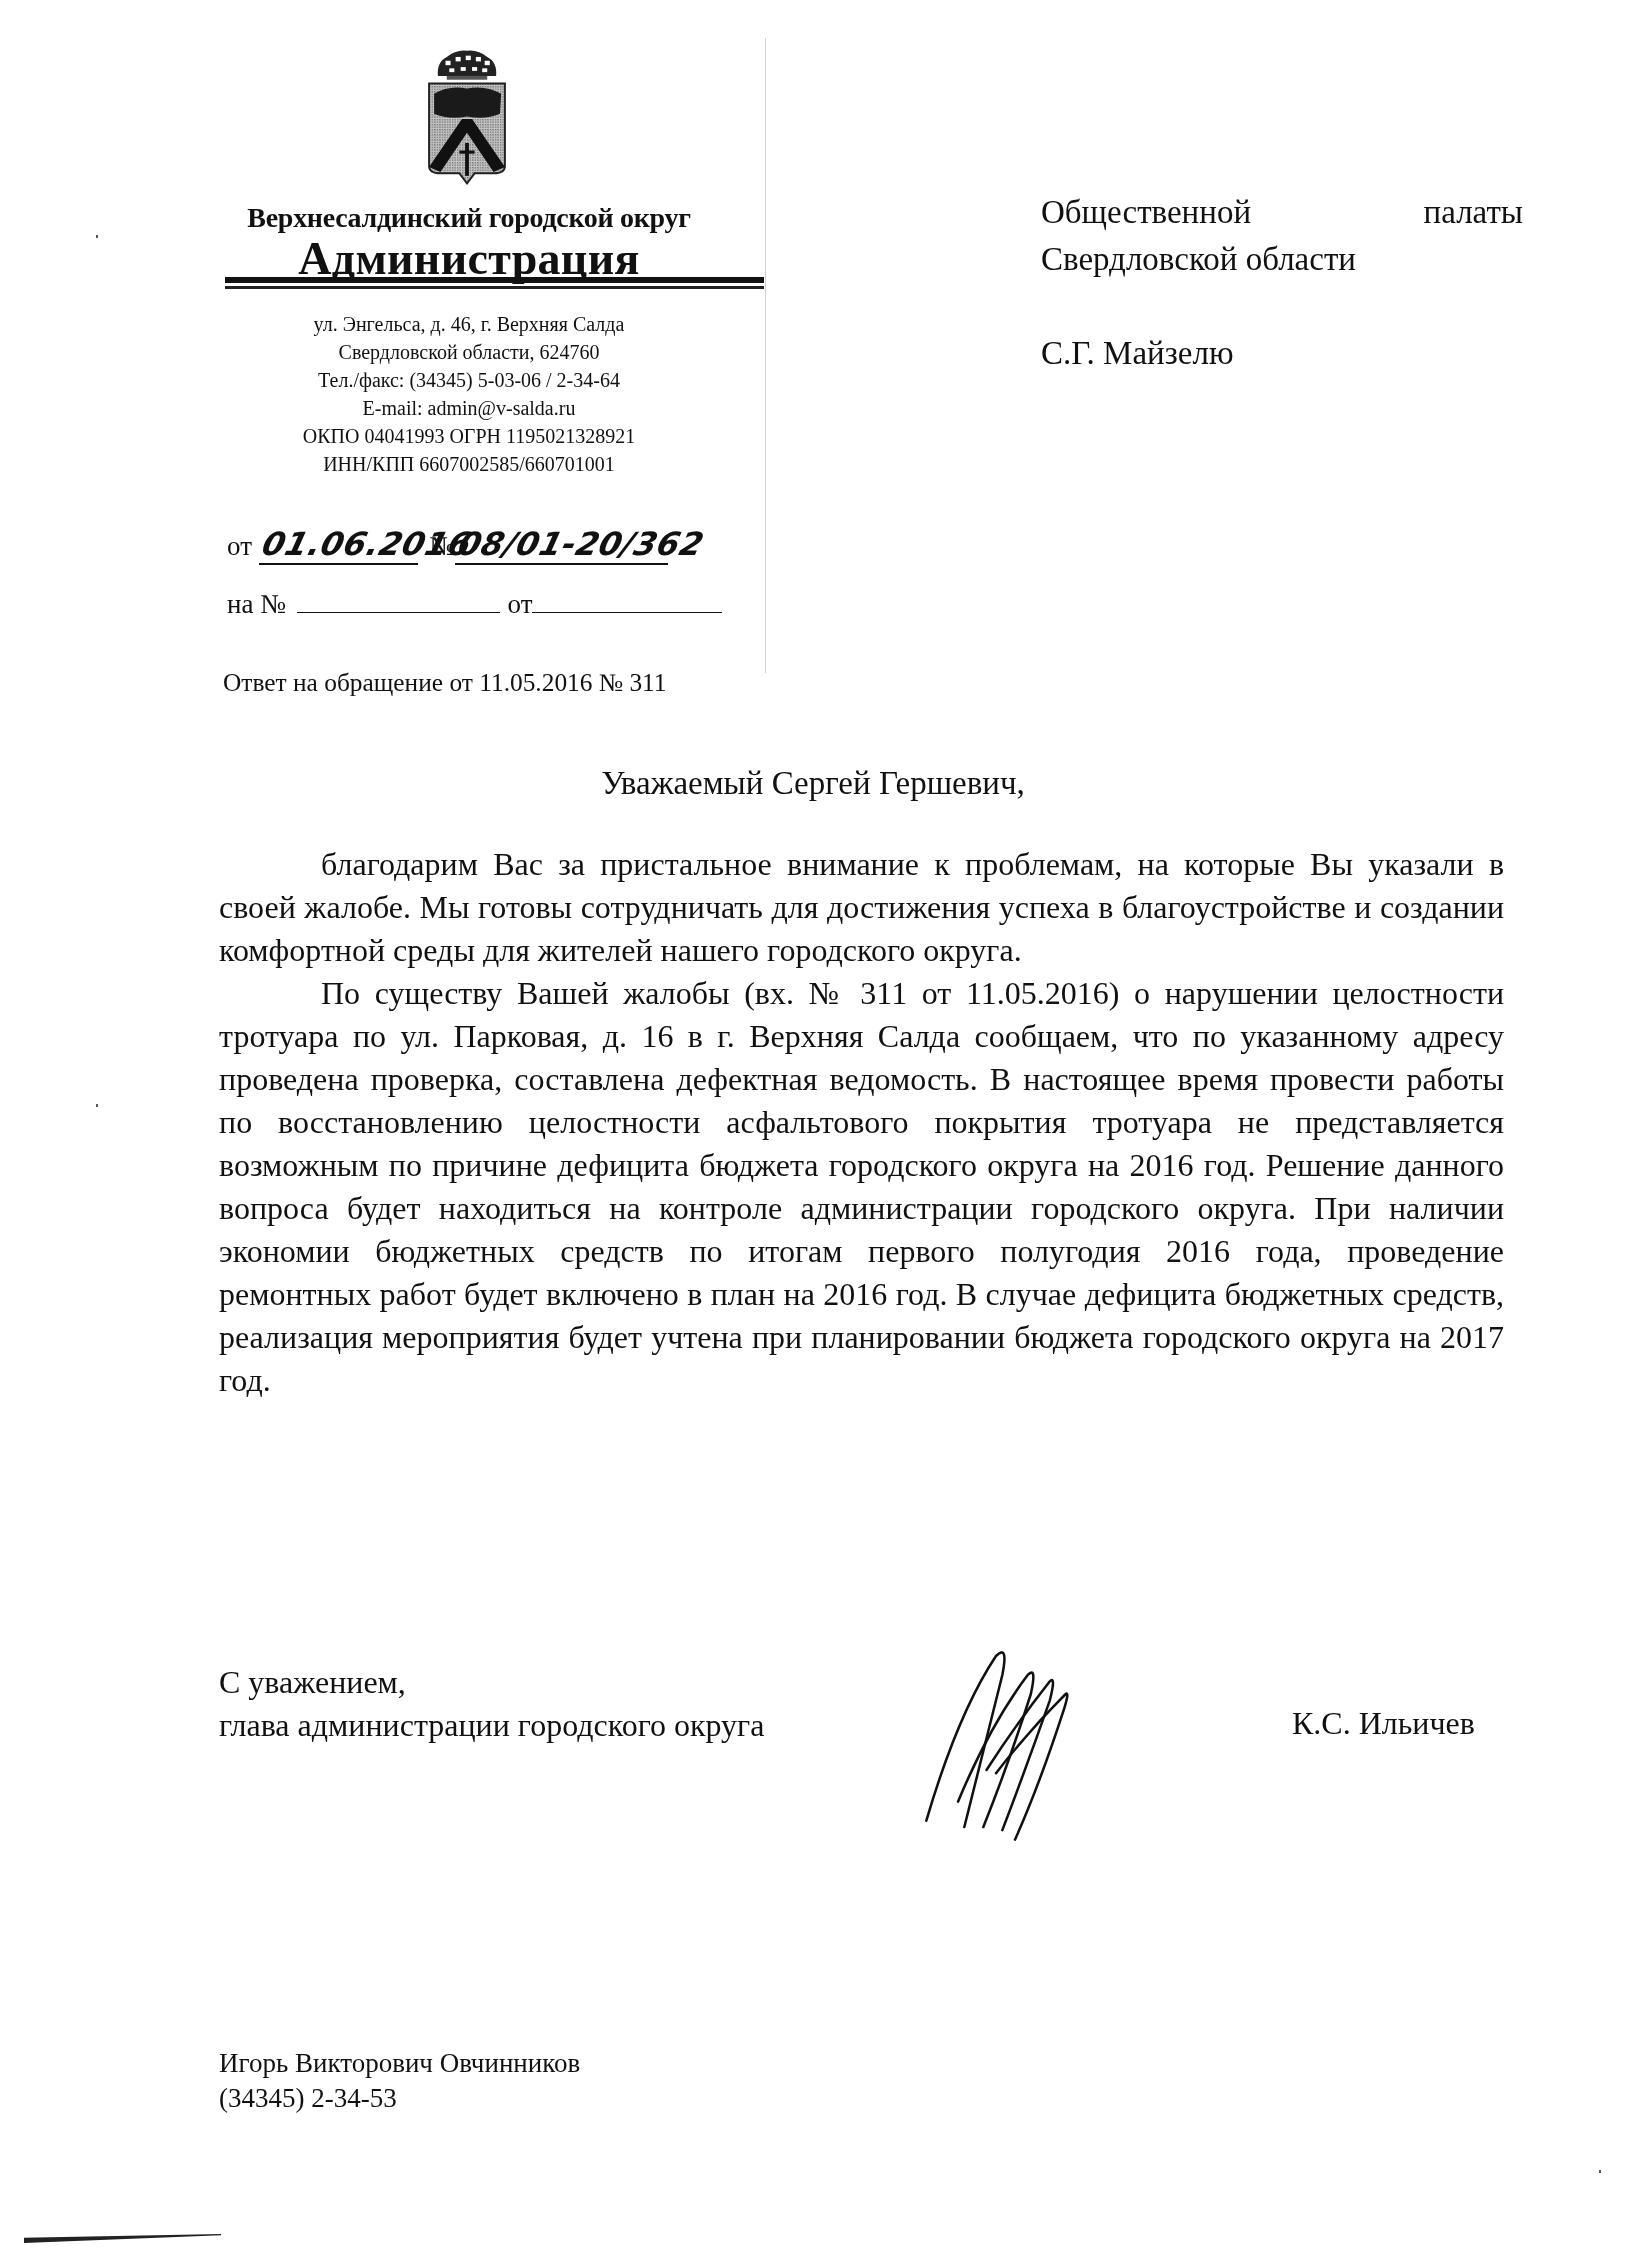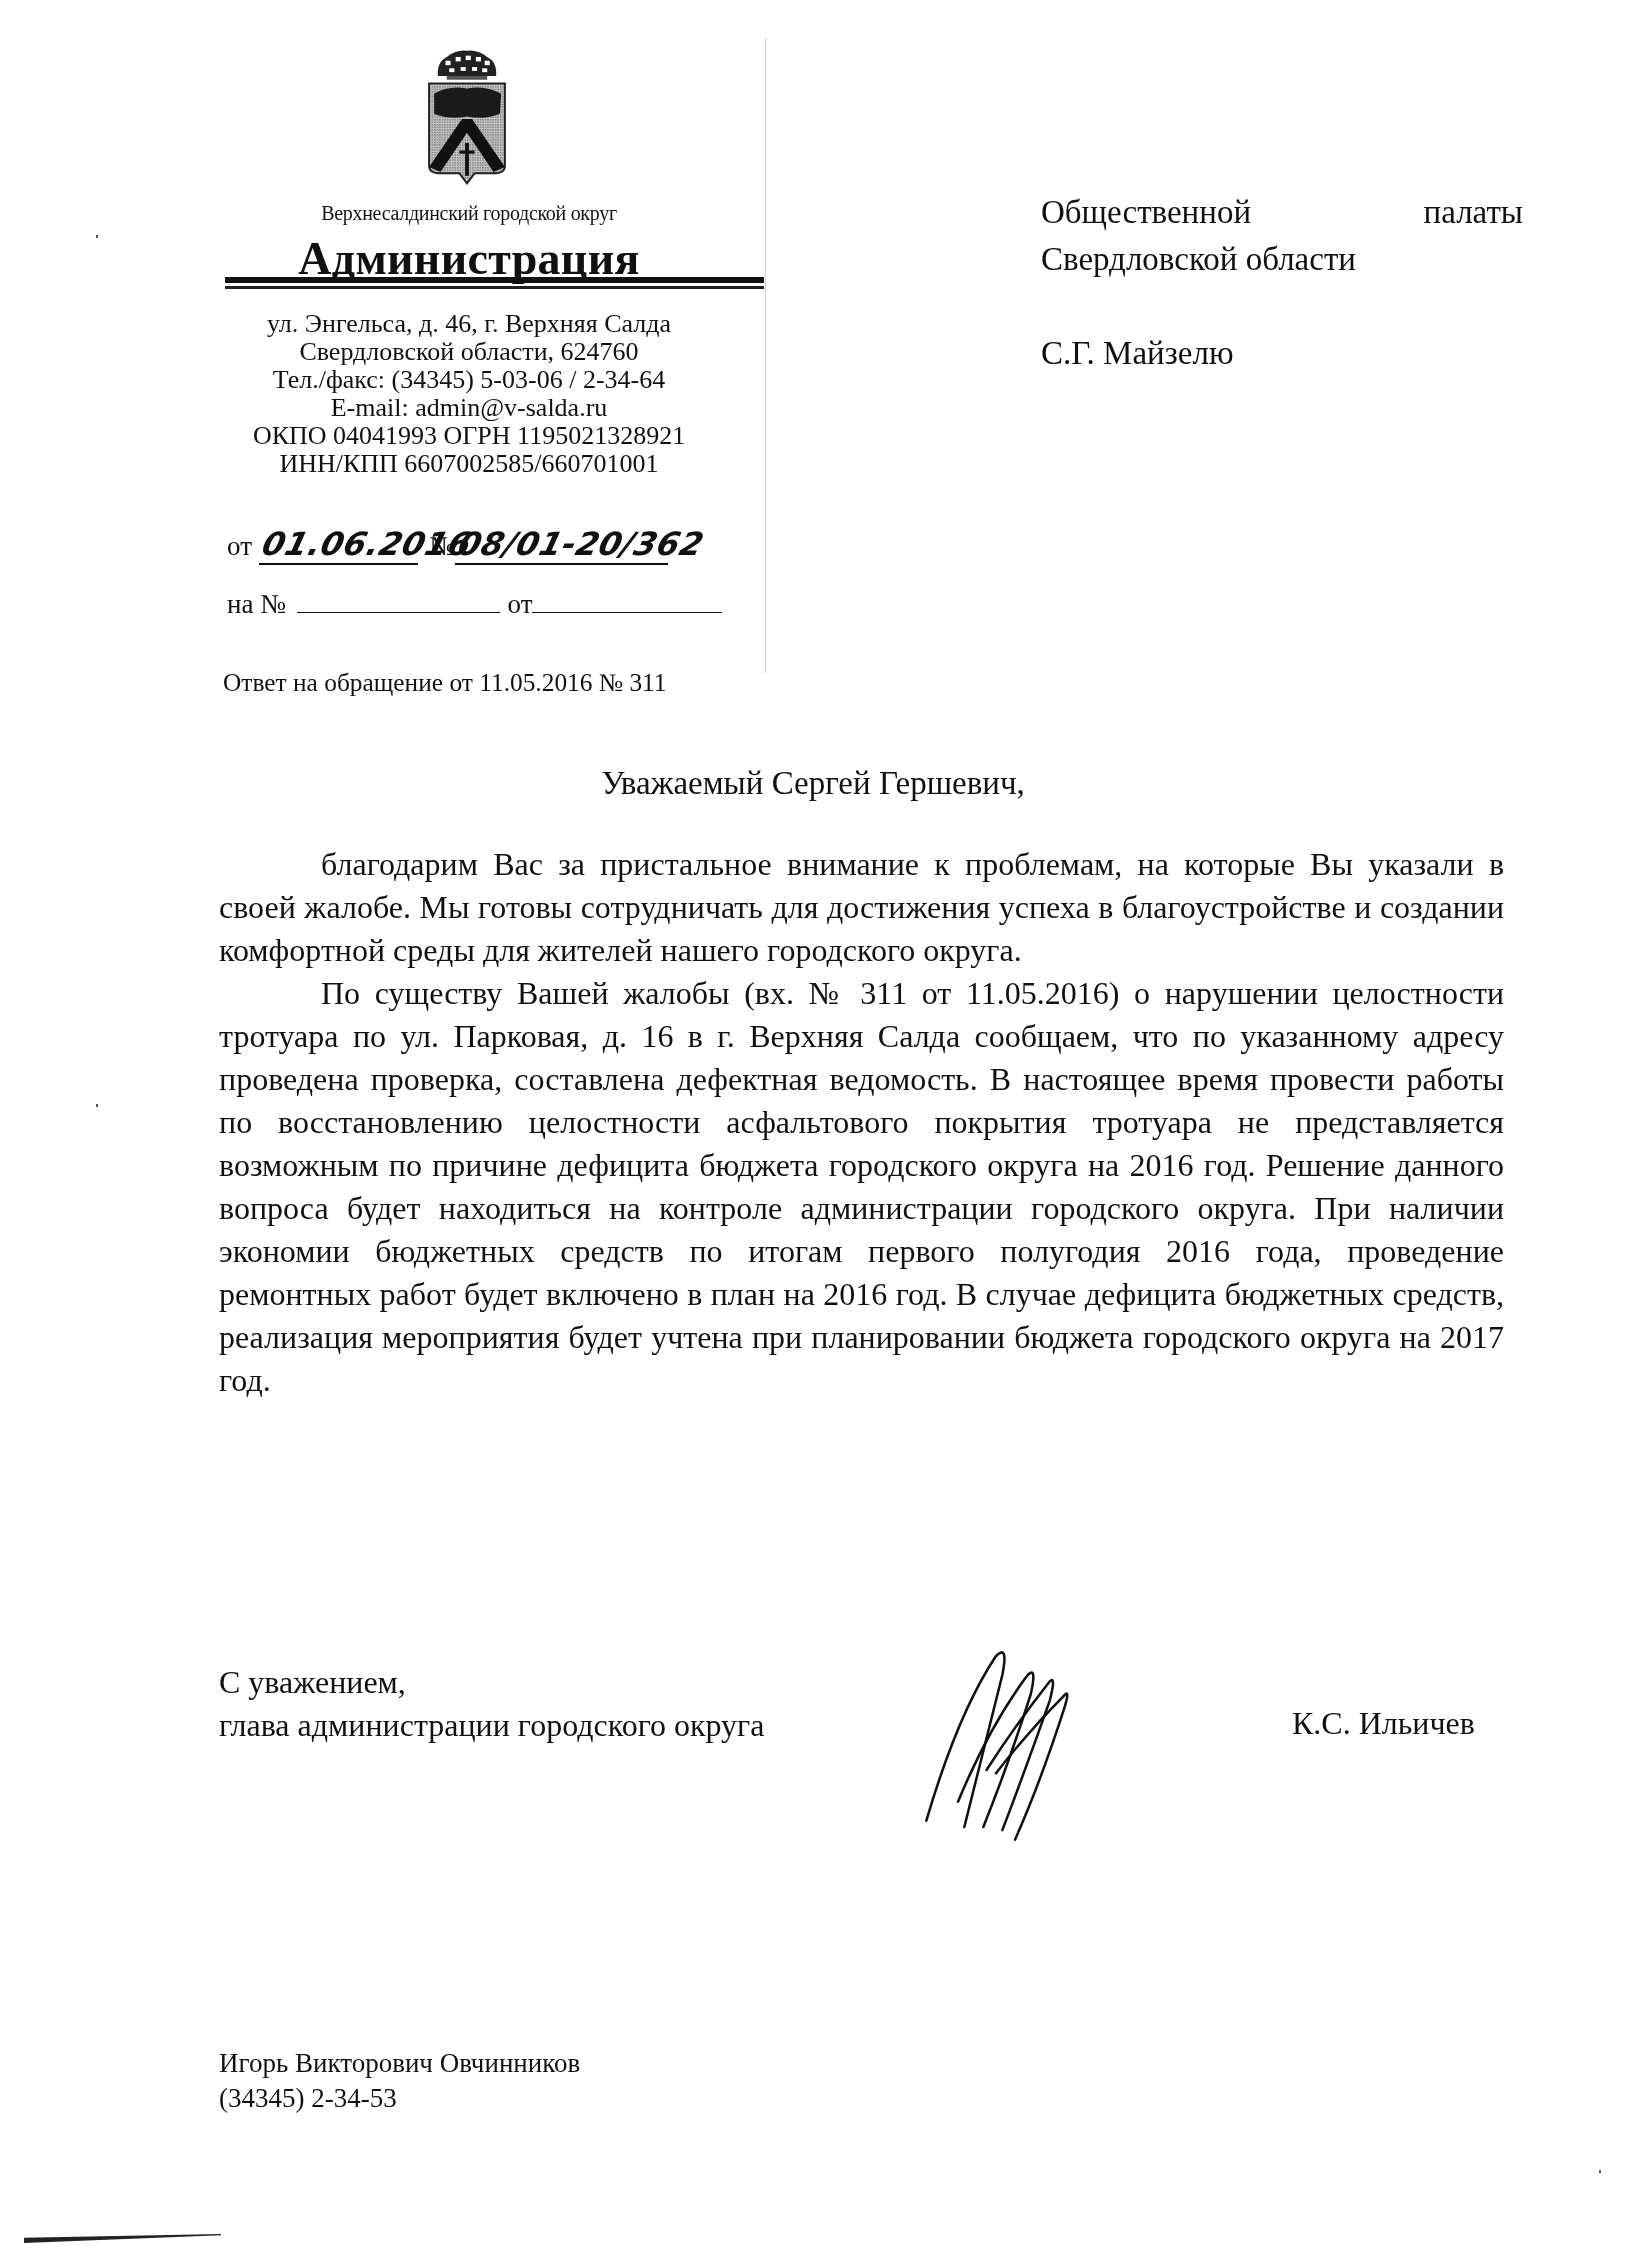--- a/index.html
+++ b/index.html
@@ -7,28 +7,28 @@
       width: 1626px; height: 2261px; position: relative; overflow: hidden;
       font-family: "Liberation Serif", "DejaVu Serif", serif; color: #111;
     }
     .abs { position: absolute; }
 
     
     #emblem { left: 424px; top: 43px; width: 86px; height: 143px; }
 
     
     .lh-org { left: 209px; width: 520px; top: 202px; text-align: center;
-      font-size: 20px; font-weight: normal; letter-spacing: -0.3px; }
+      font-size: 28px; font-weight: bold; letter-spacing: -0.3px; }
     .lh-admin { left: 209px; width: 520px; top: 232px; text-align: center;
       font-size: 46px; font-weight: bold; letter-spacing: 0.3px; }
     .lh-bar1 { left: 225px; top: 277px; width: 539px; height: 5.7px; background: #111; }
     .lh-bar2 { left: 225px; top: 286px; width: 539px; height: 2.5px; background: #222; }
 
     .addr { left: 209px; width: 520px; top: 310px; text-align: center;
-      font-size: 26px; line-height: 28px; }
+      font-size: 20px; line-height: 28px; }
     .addr div { white-space: nowrap; }
 
     
     .reg-row { left: 219px; font-size: 27px; white-space: nowrap; }
     .reg-row .lbl { display: inline-block; margin-left: 8px; }
     .hand { font-family: "DejaVu Sans", sans-serif; font-style: italic; font-weight: bold;
       font-size: 32px; letter-spacing: 0.6px; transform: skewX(-14deg); display: inline-block; }
     .fill { display: inline-block; border-bottom: 2.5px solid #111; text-align: left;
       vertical-align: baseline; padding-left: 3.8px; }
     .blank { display: inline-block; border-bottom: 1.9px solid #111; height: 21.6px; vertical-align: baseline; }

